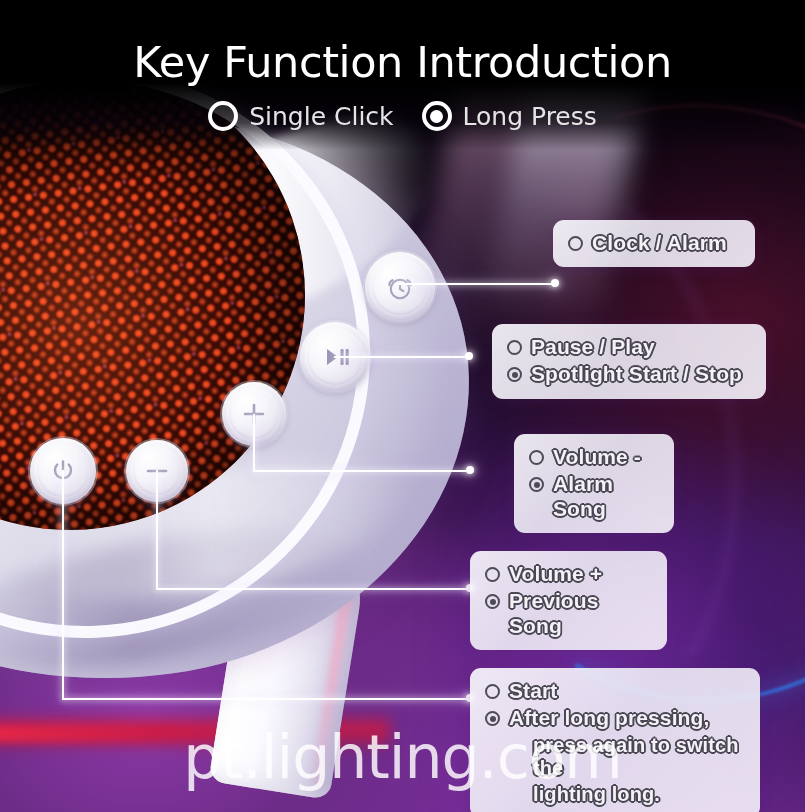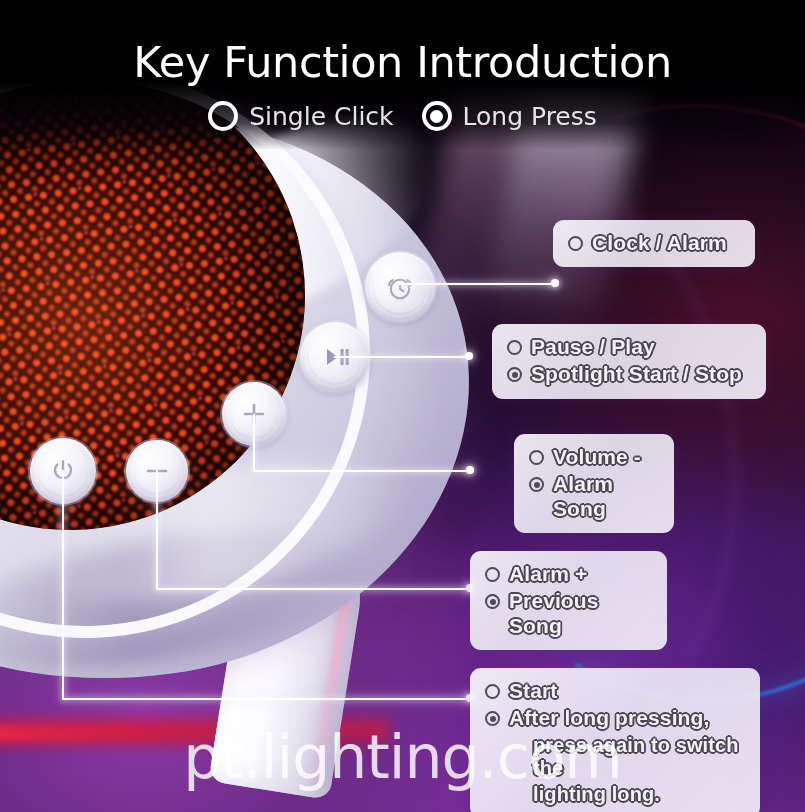--- a/index.html
+++ b/index.html
@@ -514,21 +514,21 @@
     </div>
     <div class="cline">
       <span class="mark long"></span>
       <span class="ctext">Alarm Song</span>
     </div>
   </div>
 
   <div class="callout" id="callout-volplus">
     <div class="cline">
       <span class="mark"></span>
-      <span class="ctext">Alarm +</span>
+      <span class="ctext">Volume +</span>
     </div>
     <div class="cline">
       <span class="mark long"></span>
       <span class="ctext">Previous Song</span>
     </div>
   </div>
 
   <div class="callout" id="callout-power">
     <div class="cline">
       <span class="mark"></span>

